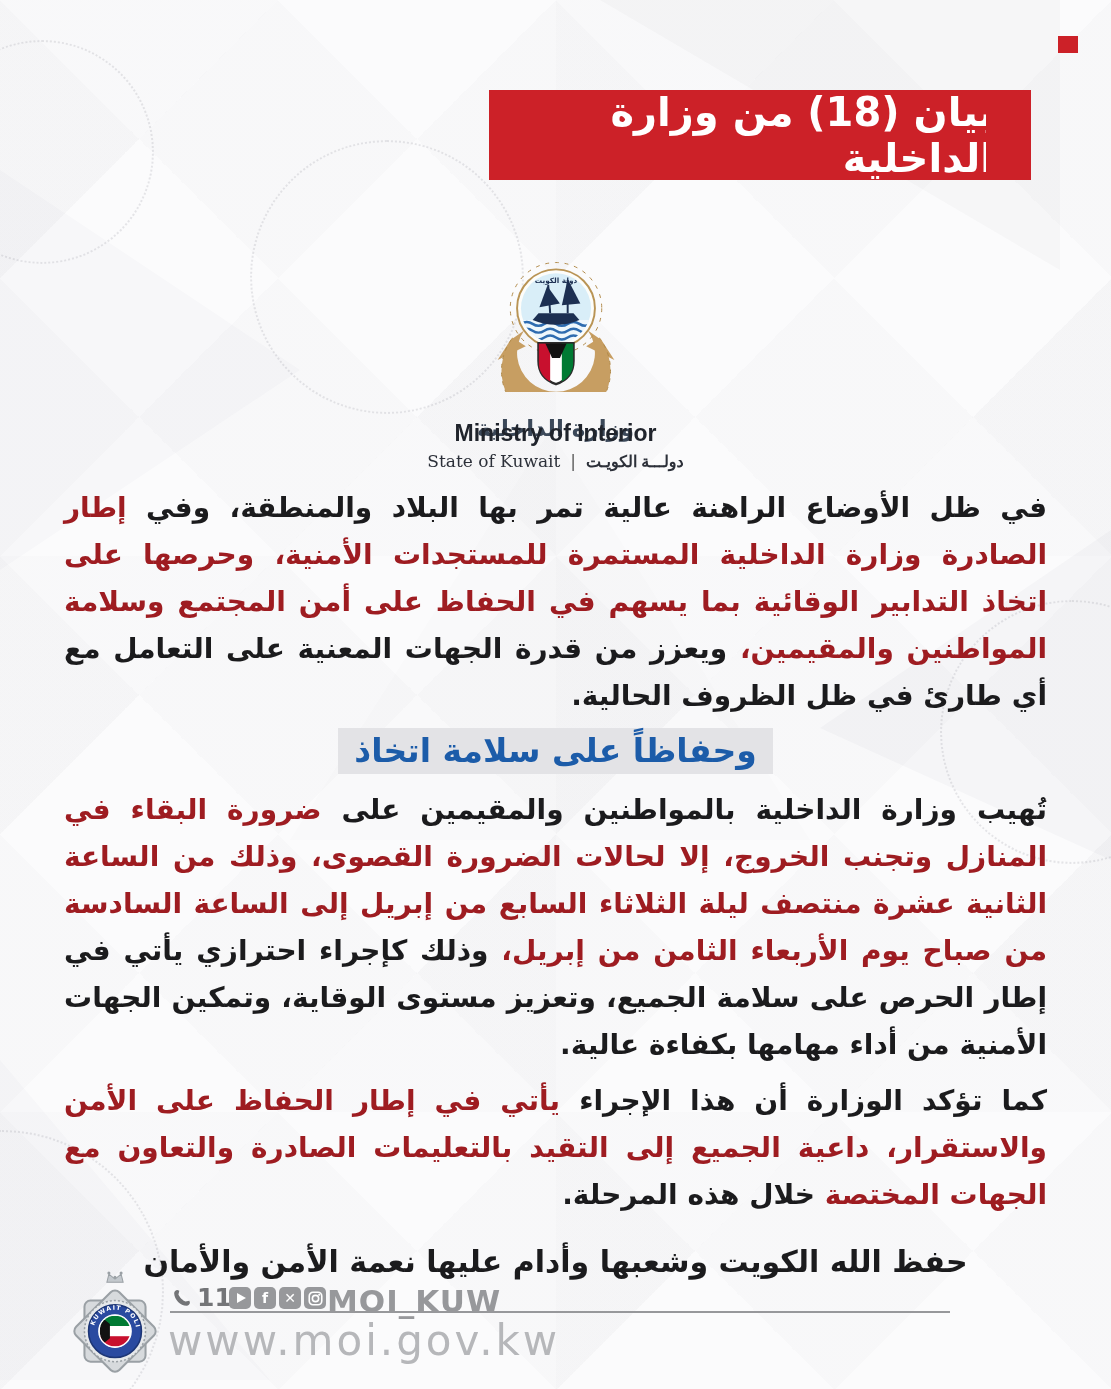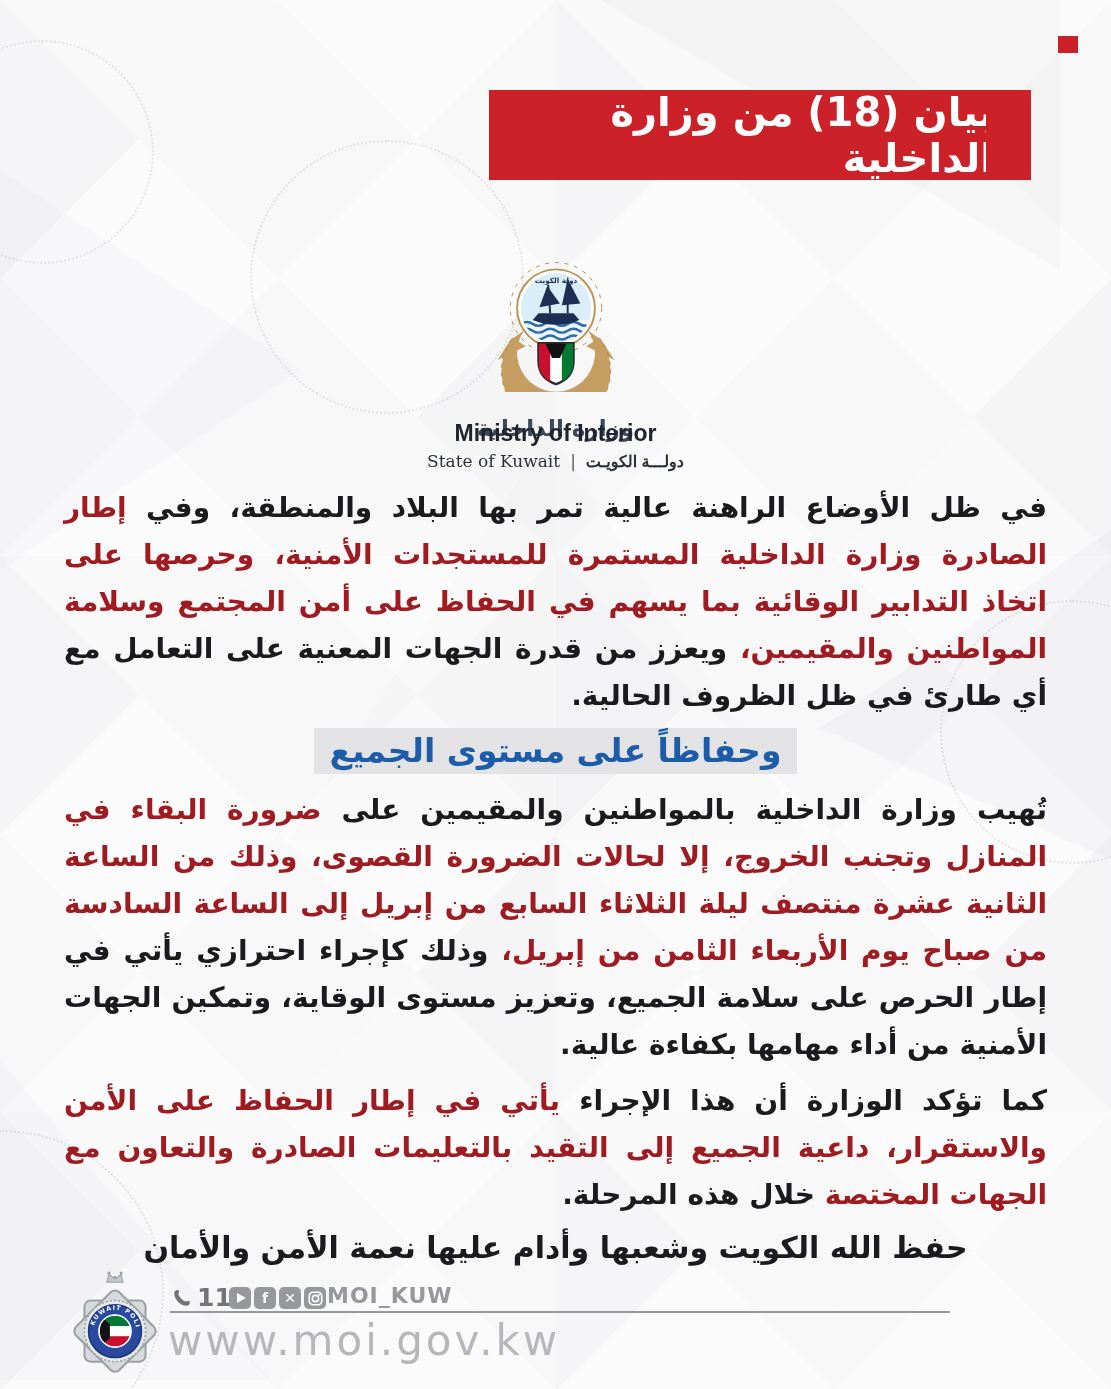--- a/index.html
+++ b/index.html
@@ -44,53 +44,53 @@
 
   
   .emblem{position:absolute;left:478px;top:246px;width:156px;height:146px;}
   .ministry-ar{position:absolute;left:0;top:415px;width:100%;text-align:center;
     font-size:23px;font-weight:bold;color:#3b4859;direction:rtl;}
   .ministry-en{position:absolute;left:0;top:420px;width:100%;text-align:center;
     font-family:Liberation Sans, sans-serif;font-size:23px;font-weight:bold;color:#20242c;}
   .state-line{position:absolute;left:0;top:451px;width:100%;text-align:center;
     font-family:"DejaVu Serif",serif;font-size:17px;color:#2c3039;direction:ltr;}
   .state-line .pipe{margin:0 10px;color:#555;}
-  .state-line .state-ar{font-family:Liberation Sans, sans-serif;font-weight:bold;font-size:16px;}
+  .state-line .state-ar{font-family:Liberation Serif, serif;font-weight:bold;font-size:16px;}
 
   
   .content{position:absolute;left:64px;top:484px;width:983px;direction:rtl;}
   .para{
     margin:0 0 9px 0;
     font-size:28px;font-weight:bold;line-height:47px;
     text-align:justify;
   }
   .seg-black{color:var(--text-black,#1b1b1d);}
   .seg-red{color:var(--text-red,#9e1c21);}
   .highlight-wrap{text-align:center;margin:6px 0 12px 0;}
   .highlight-wrap span{
     display:inline-block;background:var(--heading-bg,#e3e3e6);
     color:var(--heading-blue,#1c5ca9);
     font-size:33px;font-weight:bold;line-height:46px;padding:0 16px;
   }
   .p-last{}
   .closing{
-    margin-top:12px;text-align:center;
+    margin-top:26px;text-align:center;
     font-size:30px;font-weight:bold;color:var(--text-black,#1b1b1d);
   }
 
   
   .badge{position:absolute;left:64px;top:1268px;width:102px;height:112px;}
   .phone-wrap{position:absolute;left:172px;top:1283px;display:flex;align-items:center;gap:5px;}
   .phone-num{font-size:25px;font-weight:bold;color:#737477;letter-spacing:0;}
   .socials{position:absolute;left:229px;top:1287px;display:flex;gap:3px;}
   .soc{width:22px;height:22px;border-radius:5px;background:#97989b;position:relative;
     display:flex;align-items:center;justify-content:center;color:#fff;
     font-size:14px;font-weight:bold;}
   .soc .play{width:0;height:0;border-left:9px solid #fff;border-top:5.5px solid transparent;border-bottom:5.5px solid transparent;margin-left:2px;}
-  .handle{position:absolute;left:327px;top:1283px;font-size:22px;font-weight:bold;color:#97989b;letter-spacing:1px;}
+  .handle{position:absolute;left:327px;top:1283px;font-size:31px;font-weight:bold;color:#97989b;letter-spacing:1px;}
   .foot-line{position:absolute;left:170px;top:1311px;width:780px;height:2px;background:#97989b;}
   .website{position:absolute;left:168px;top:1316px;font-size:42px;color:#b6b7ba;letter-spacing:3px;}
 </style>
 </head>
 <body>
 
 <div class="page">
 
   <div class="bg">
     <div class="tri t1"></div>
@@ -152,21 +152,21 @@
 
   <div class="ministry-ar">وزارة الداخلية</div>
   <div class="ministry-en">Ministry of Interior</div>
   <div class="state-line">
     <span>State of Kuwait</span><span class="pipe">|</span><span class="state-ar">دولـــة الكويـت</span>
   </div>
 
   <div class="content">
     <p class="para"><span class="seg-black">في ظل الأوضاع الراهنة عالية تمر بها البلاد والمنطقة، وفي </span><span class="seg-red">إطار الصادرة وزارة الداخلية المستمرة للمستجدات الأمنية، وحرصها على اتخاذ التدابير الوقائية بما يسهم في الحفاظ على أمن المجتمع وسلامة المواطنين والمقيمين،</span><span class="seg-black"> ويعزز من قدرة الجهات المعنية على التعامل مع أي طارئ في ظل الظروف الحالية.</span></p>
     <div class="highlight-wrap">
-      <span>وحفاظاً على مستوى الجميع</span>
+      <span>وحفاظاً على سلامة اتخاذ</span>
     </div>
     <p class="para"><span class="seg-black">تُهيب وزارة الداخلية بالمواطنين والمقيمين على </span><span class="seg-red">ضرورة البقاء في المنازل وتجنب الخروج، إلا لحالات الضرورة القصوى، وذلك من الساعة الثانية عشرة منتصف ليلة الثلاثاء السابع من إبريل إلى الساعة السادسة من صباح يوم الأربعاء الثامن من إبريل،</span><span class="seg-black"> وذلك كإجراء احترازي يأتي في إطار الحرص على سلامة الجميع، وتعزيز مستوى الوقاية، وتمكين الجهات الأمنية من أداء مهامها بكفاءة عالية.</span></p>
     <p class="para p-last"><span class="seg-black">كما تؤكد الوزارة أن هذا الإجراء </span><span class="seg-red">يأتي في إطار الحفاظ على الأمن والاستقرار، داعية الجميع إلى التقيد بالتعليمات الصادرة والتعاون مع الجهات المختصة</span><span class="seg-black"> خلال هذه المرحلة.</span></p>
     <div class="closing">حفظ الله الكويت وشعبها وأدام عليها نعمة الأمن والأمان</div>
   </div>
 
   <svg class="badge" viewBox="0 0 100 110">
     <defs>
       <clipPath id="flagClip">
           <circle cx="50" cy="62" r="15"></circle>

